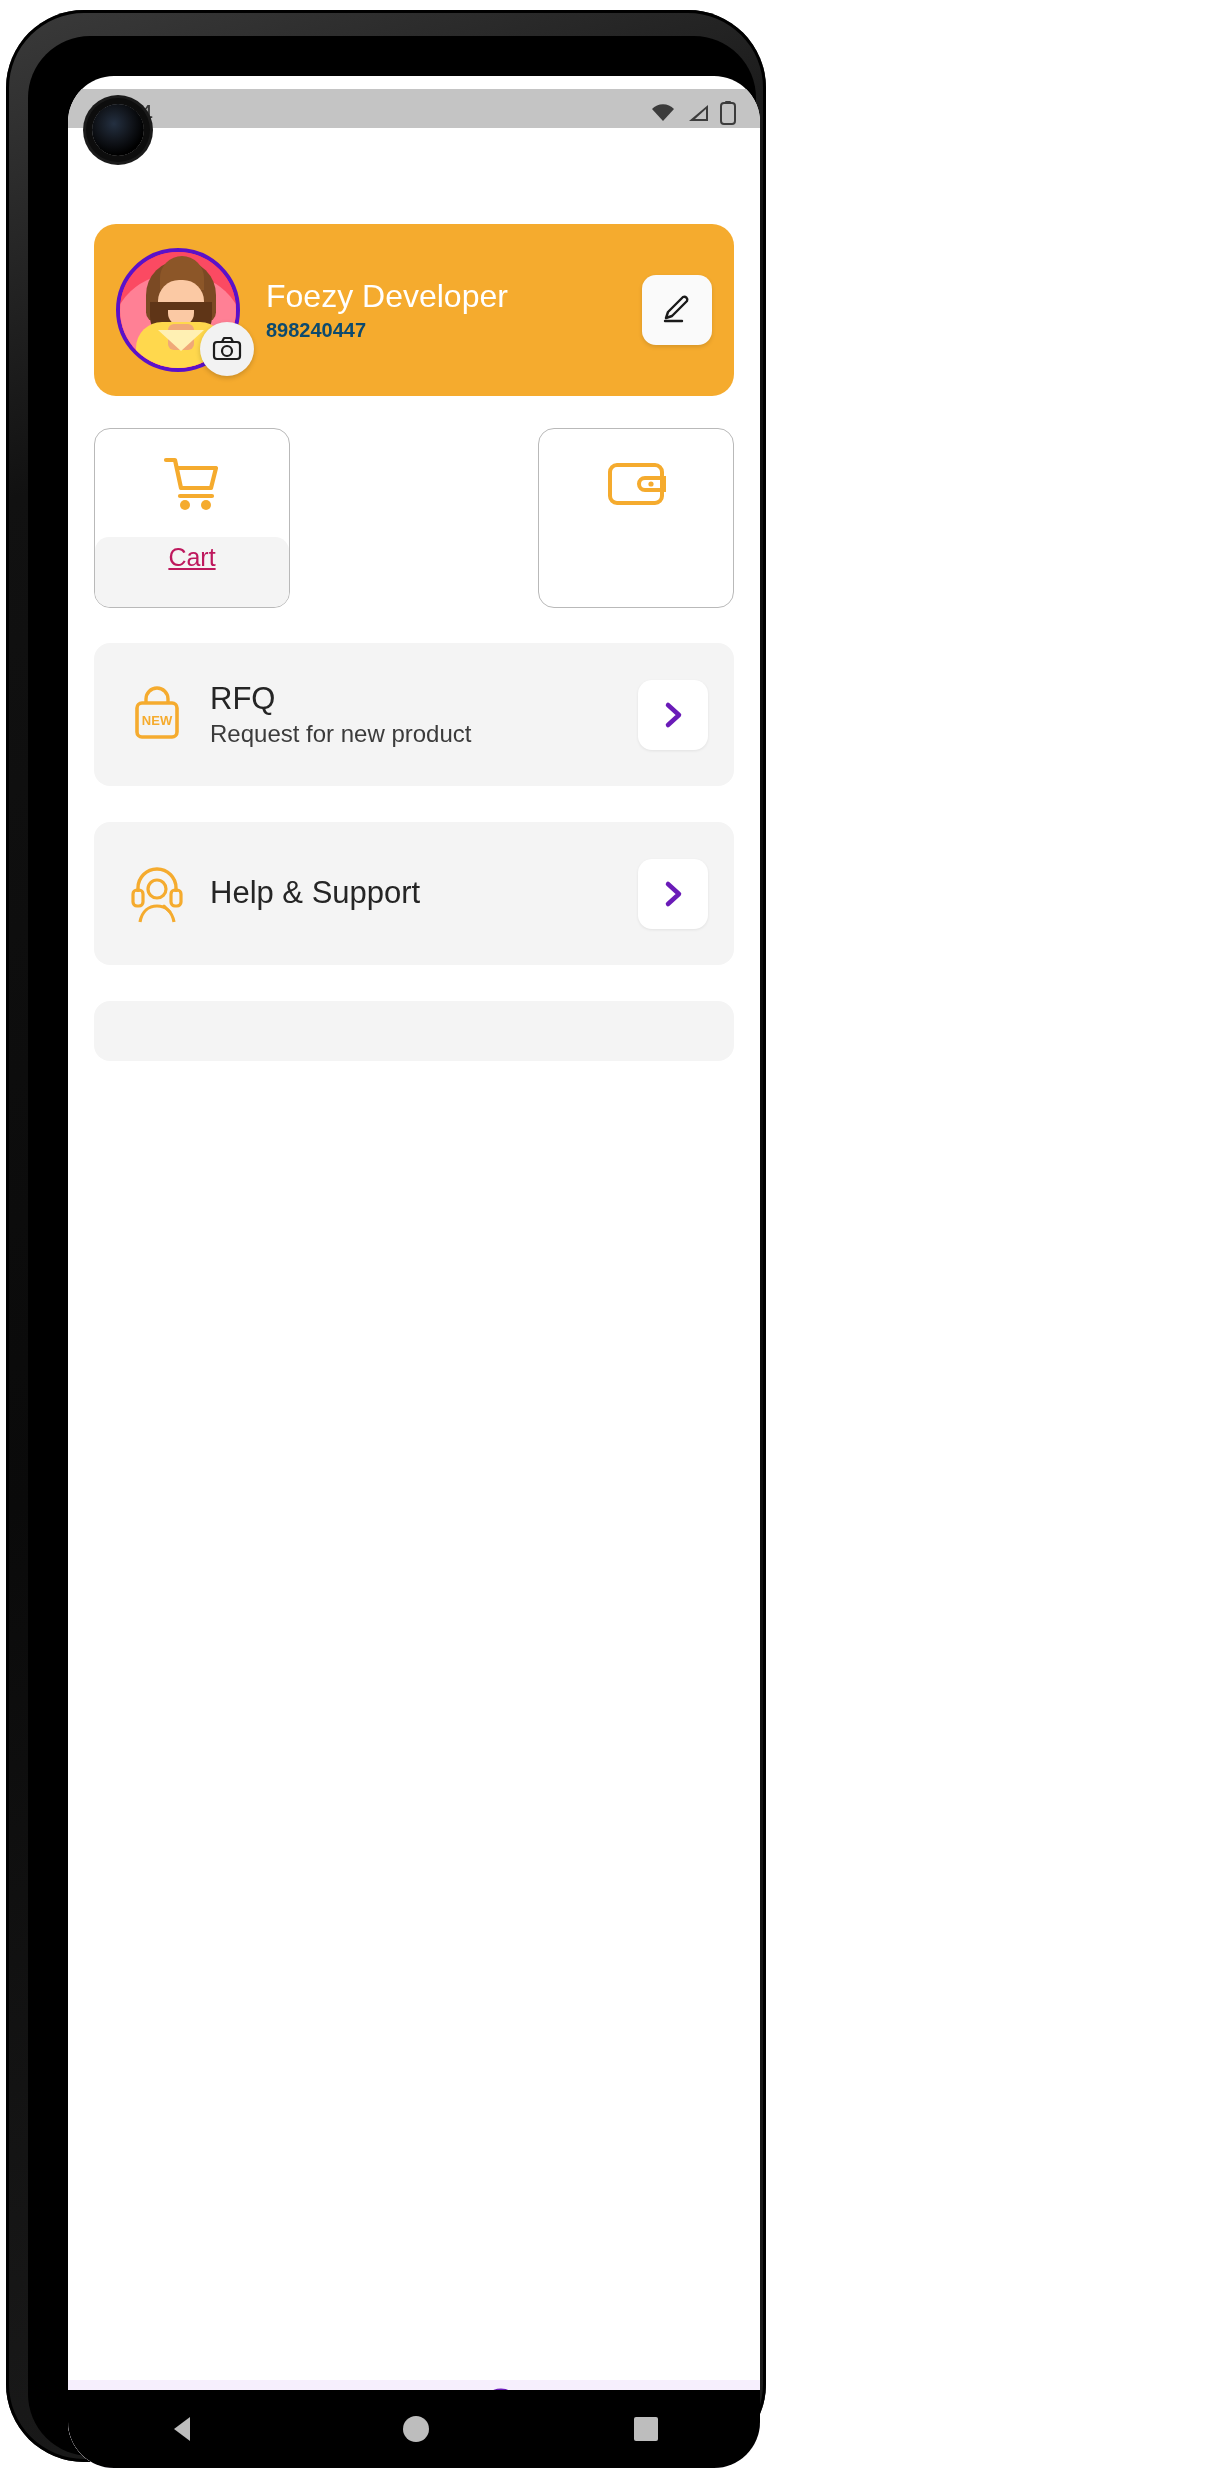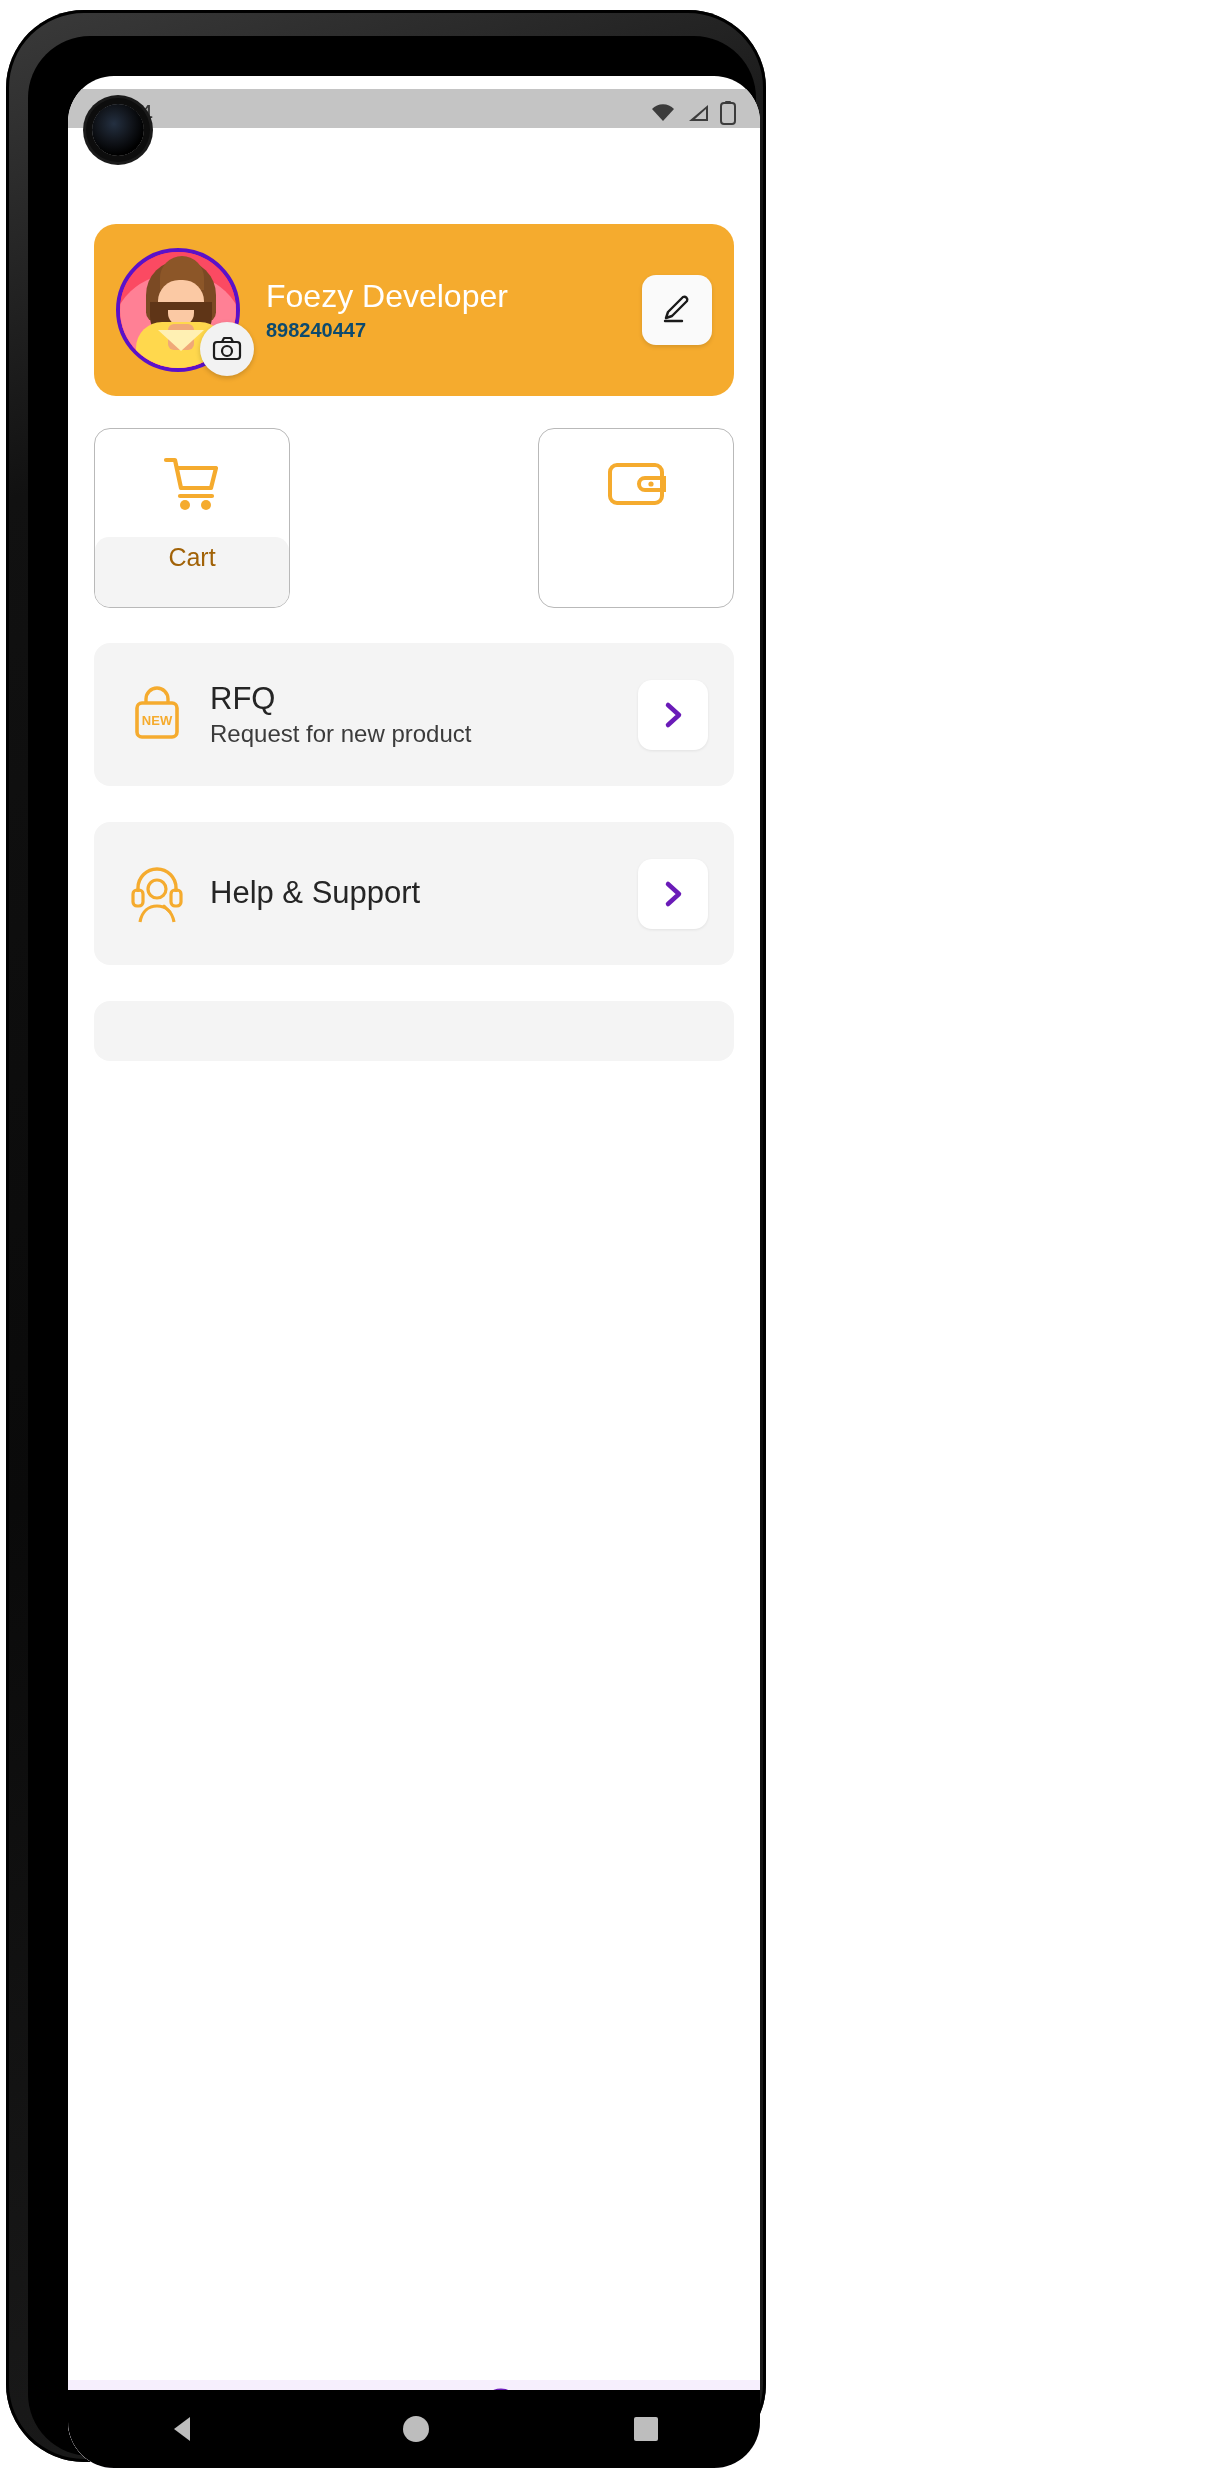--- a/index.html
+++ b/index.html
@@ -149,21 +149,21 @@
     background: #ffffff; overflow: hidden;
     display: flex; flex-direction: column; align-items: center;
   }
   .tile-icon { height: 108px; display:flex; align-items:center; justify-content:center; }
   .tile-label-wrap {
     width: 100%; flex: 1 1 auto; background: #f4f4f4;
     display: flex; align-items: flex-start; justify-content: center;
     padding-top: 6px;
     border-radius: 14px 14px 14px 14px;
   }
-  .tile-label { font-size: 25px; color: #a16207; }
+  .tile-label { font-size: 25px; color: #be185d; text-decoration: underline; }
 
   
   .menu { position: absolute; left: 26px; top: 515px; width: 640px; }
   .menu-row {
     position: relative; width: 640px; height: 143px;
     background: #f4f4f4; border-radius: 16px;
     margin-bottom: 36px;
     display: flex; align-items: center; padding: 0 26px;
   }
   .row-icon { width: 74px; flex: 0 0 74px; display:flex; align-items:center; justify-content:center; }

